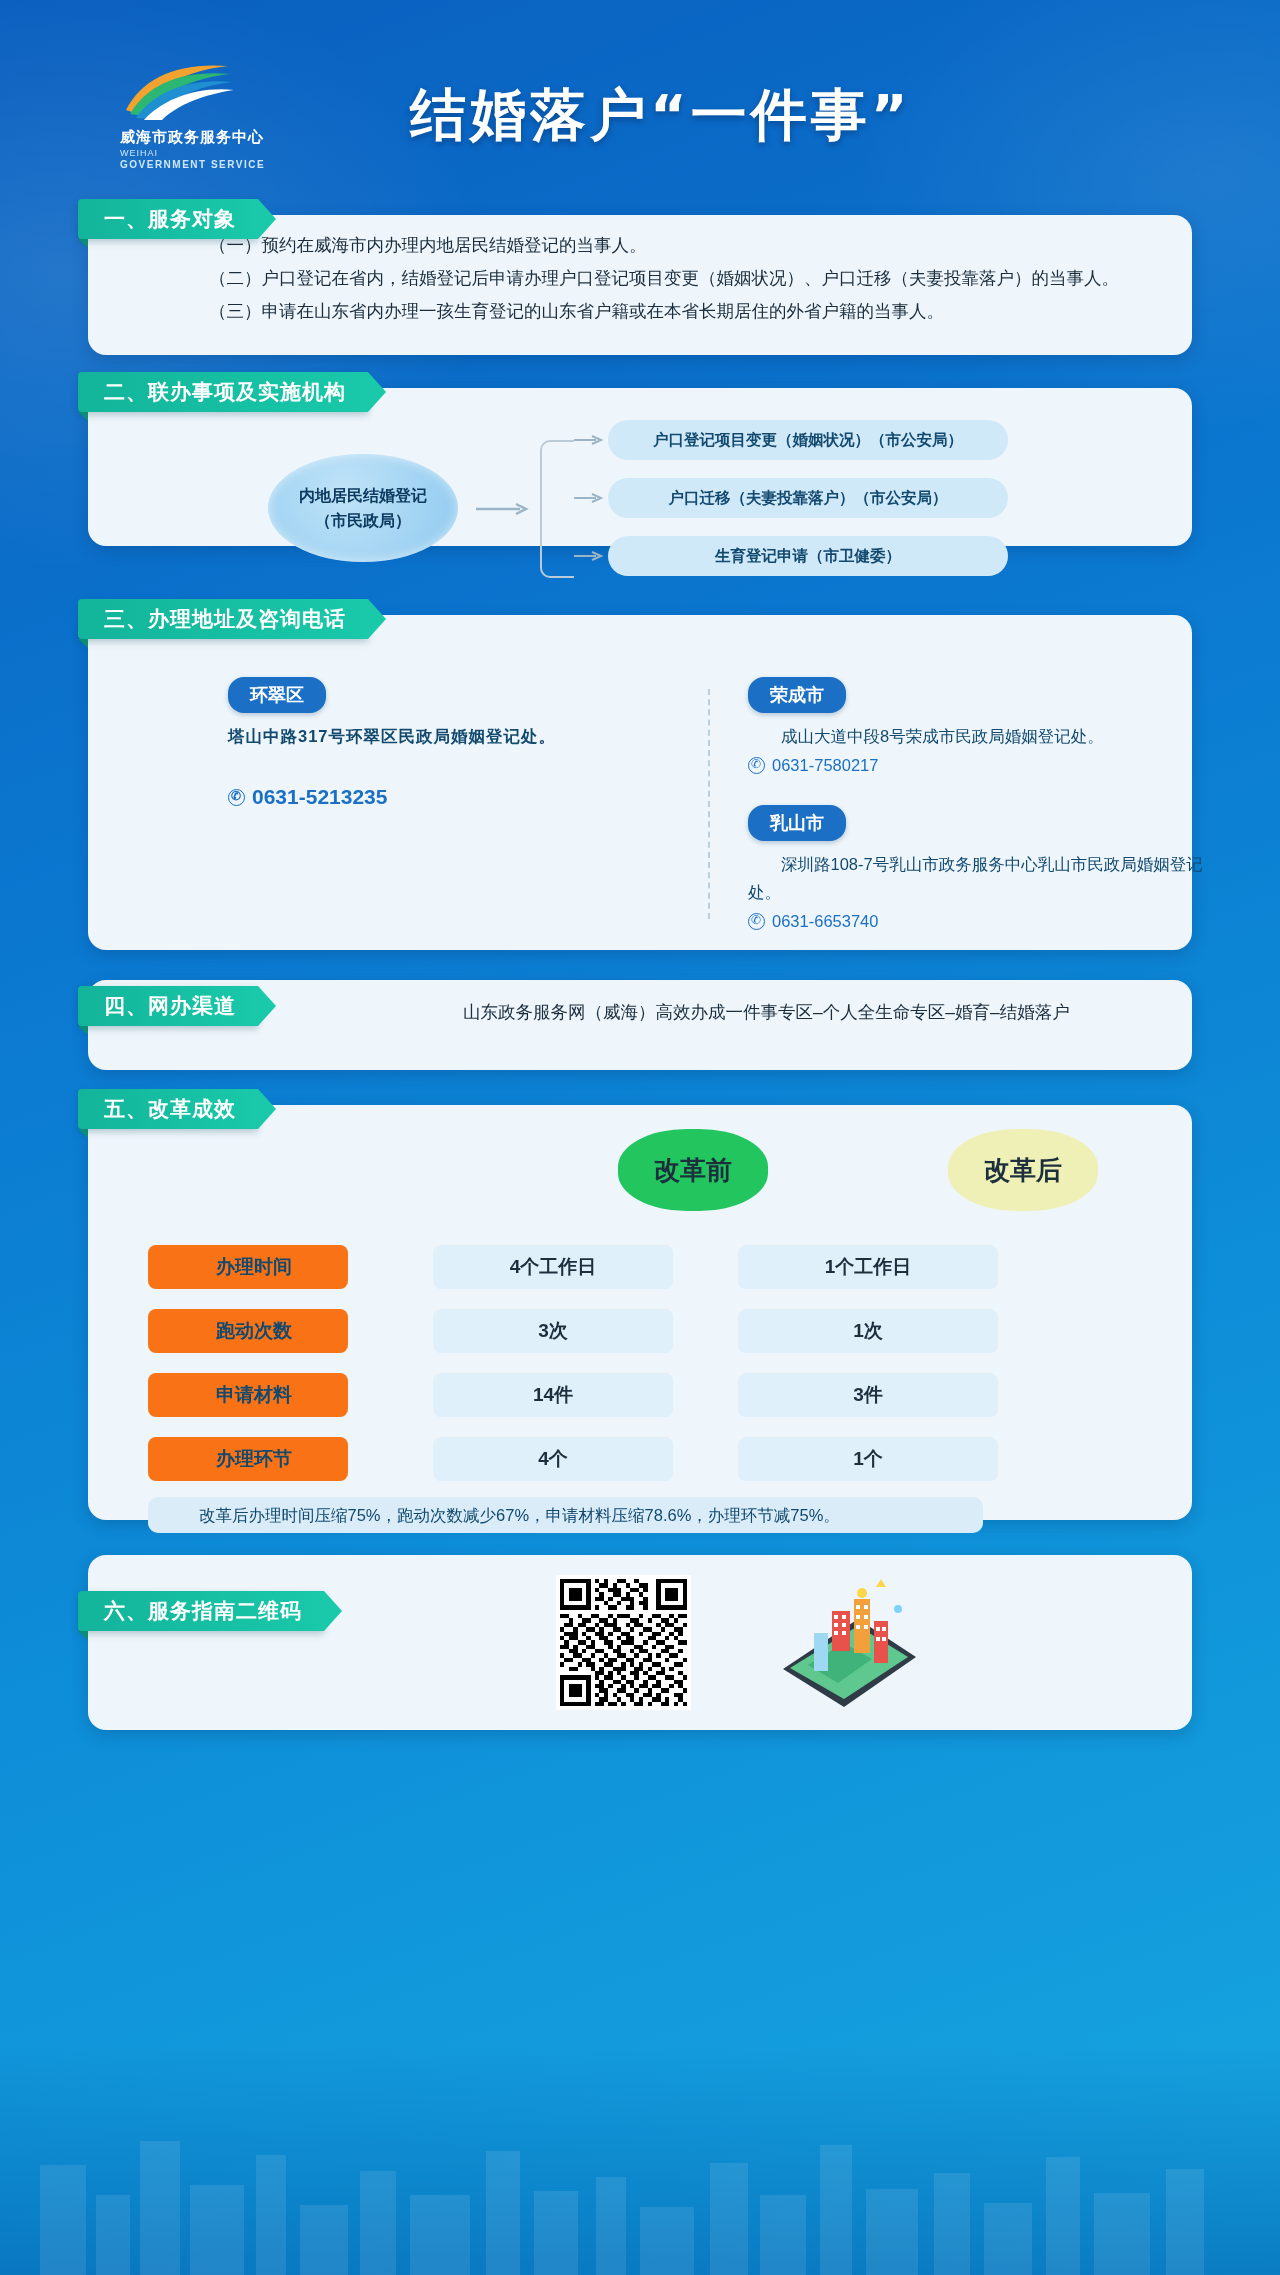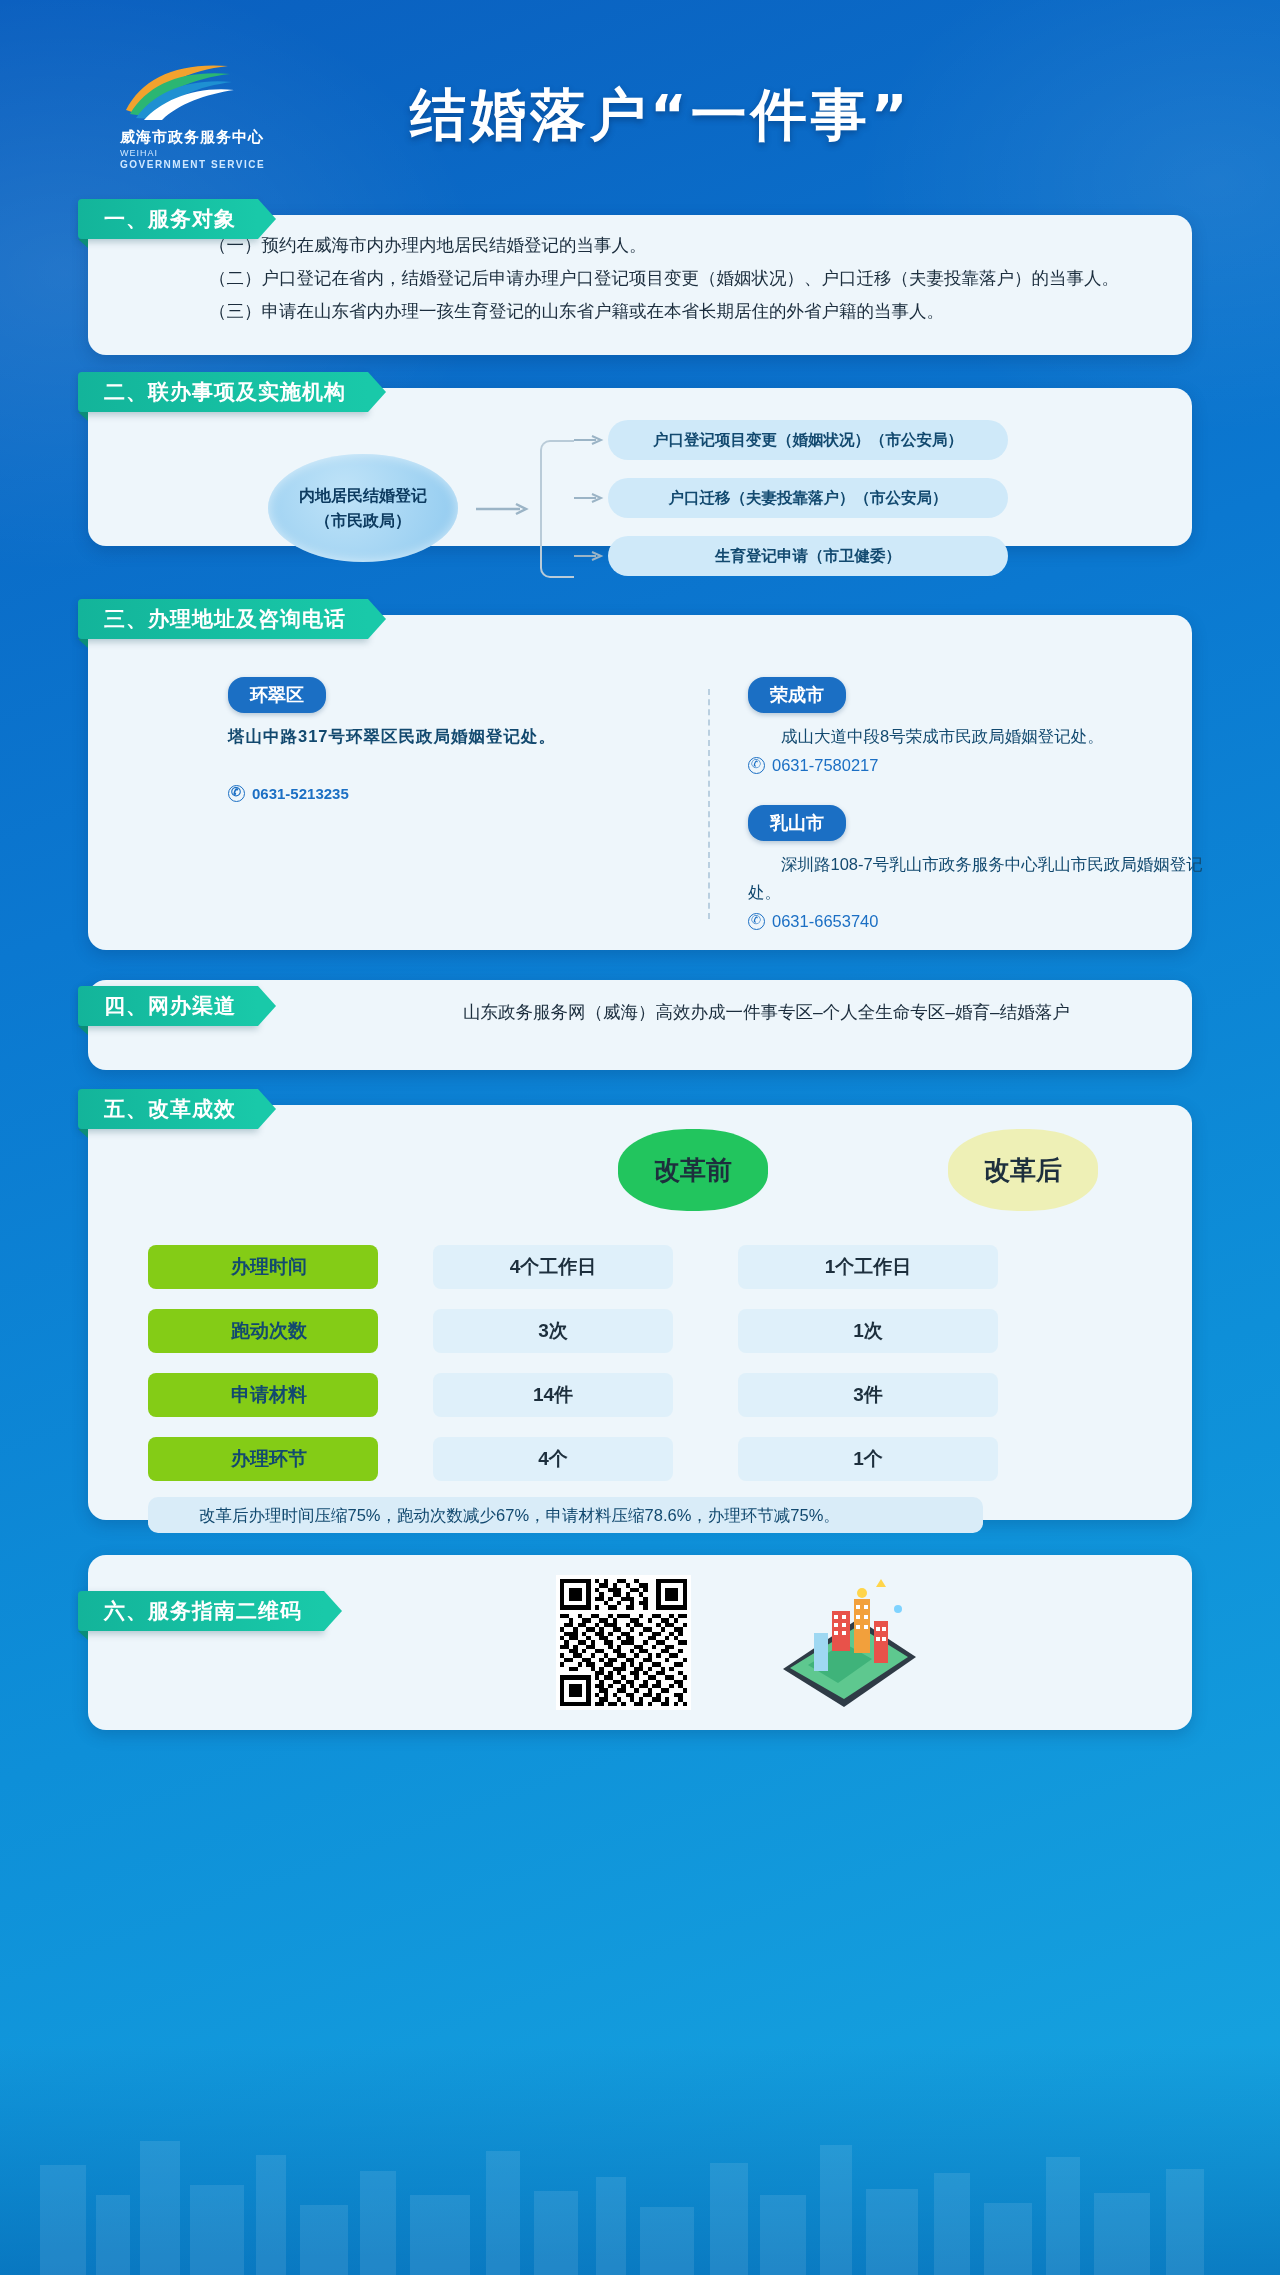--- a/index.html
+++ b/index.html
@@ -131,21 +131,21 @@
     border-left:2px dashed #b9cfe0;
   }
   .pill {
     display:inline-block; background:#1b6fc4; color:#fff;
     font-size:18px; font-weight:bold; padding:6px 22px; border-radius:16px;
     box-shadow:0 2px 5px rgba(0,50,100,.25);
   }
   .addr-line { color:#12496f; font-size:16.5px; line-height:28px; margin-top:9px; }
   .addr-line.bold { font-weight:bold; letter-spacing:1px; }
   .tel { color:#1b6fc4; font-size:16.5px; margin-top:6px; display:flex; align-items:center; gap:7px;}
-  .tel.bold { font-weight:bold; font-size:15px;margin-top:35px; }
+  .tel.bold { font-weight:bold; font-size:21px;margin-top:35px; }
   .tel-ic { display:inline-block; width:17px; height:17px; border:1.6px solid #1b6fc4; border-radius:50%; position:relative; }
   .tel-ic:after{ content:"✆"; position:absolute; left:2px; top:-2px; font-size:12px; line-height:17px; }
 
   
   #sec4 { left:88px; top:980px; width:1104px; height:90px; }
   #sec4 .ribbon { top:6px; }
   #sec4 .content { position:absolute; left:340px; top:16px; width:720px; }
 
   
   #sec5 { left:88px; top:1105px; width:1104px; height:415px; }
@@ -163,21 +163,21 @@
     border-top:16px solid inherit;
   }
   .bubble.before:after { border-top-color:#f3bfc6; }
   .bubble.after:after  { border-top-color:#eef0b6; }
 
   .row-cell {
     position:absolute; height:44px; border-radius:8px;
     display:flex; align-items:center; justify-content:center;
     font-size:19px; font-weight:bold;
   }
-  .cell-label { left:60px;  width:230px; background:#84cc16; color:#12496f;padding-left:12px; }
+  .cell-label { left:60px;  width:200px; background:#f97316; color:#12496f;padding-left:12px; }
   .cell-before{ left:345px; width:240px; background:#dff0fa; color:#1d2f3d; }
   .note {
     position:absolute; left:60px; top:332px; width:835px;
     background:#d9ecf8; border-radius:10px; padding:4px 18px;
     color:#12496f; font-size:16.5px; line-height:28px;
   }
 
   
   #sec6 { left:88px; top:1555px; width:1104px; height:175px; }
   #sec6 .ribbon { top:36px; }

